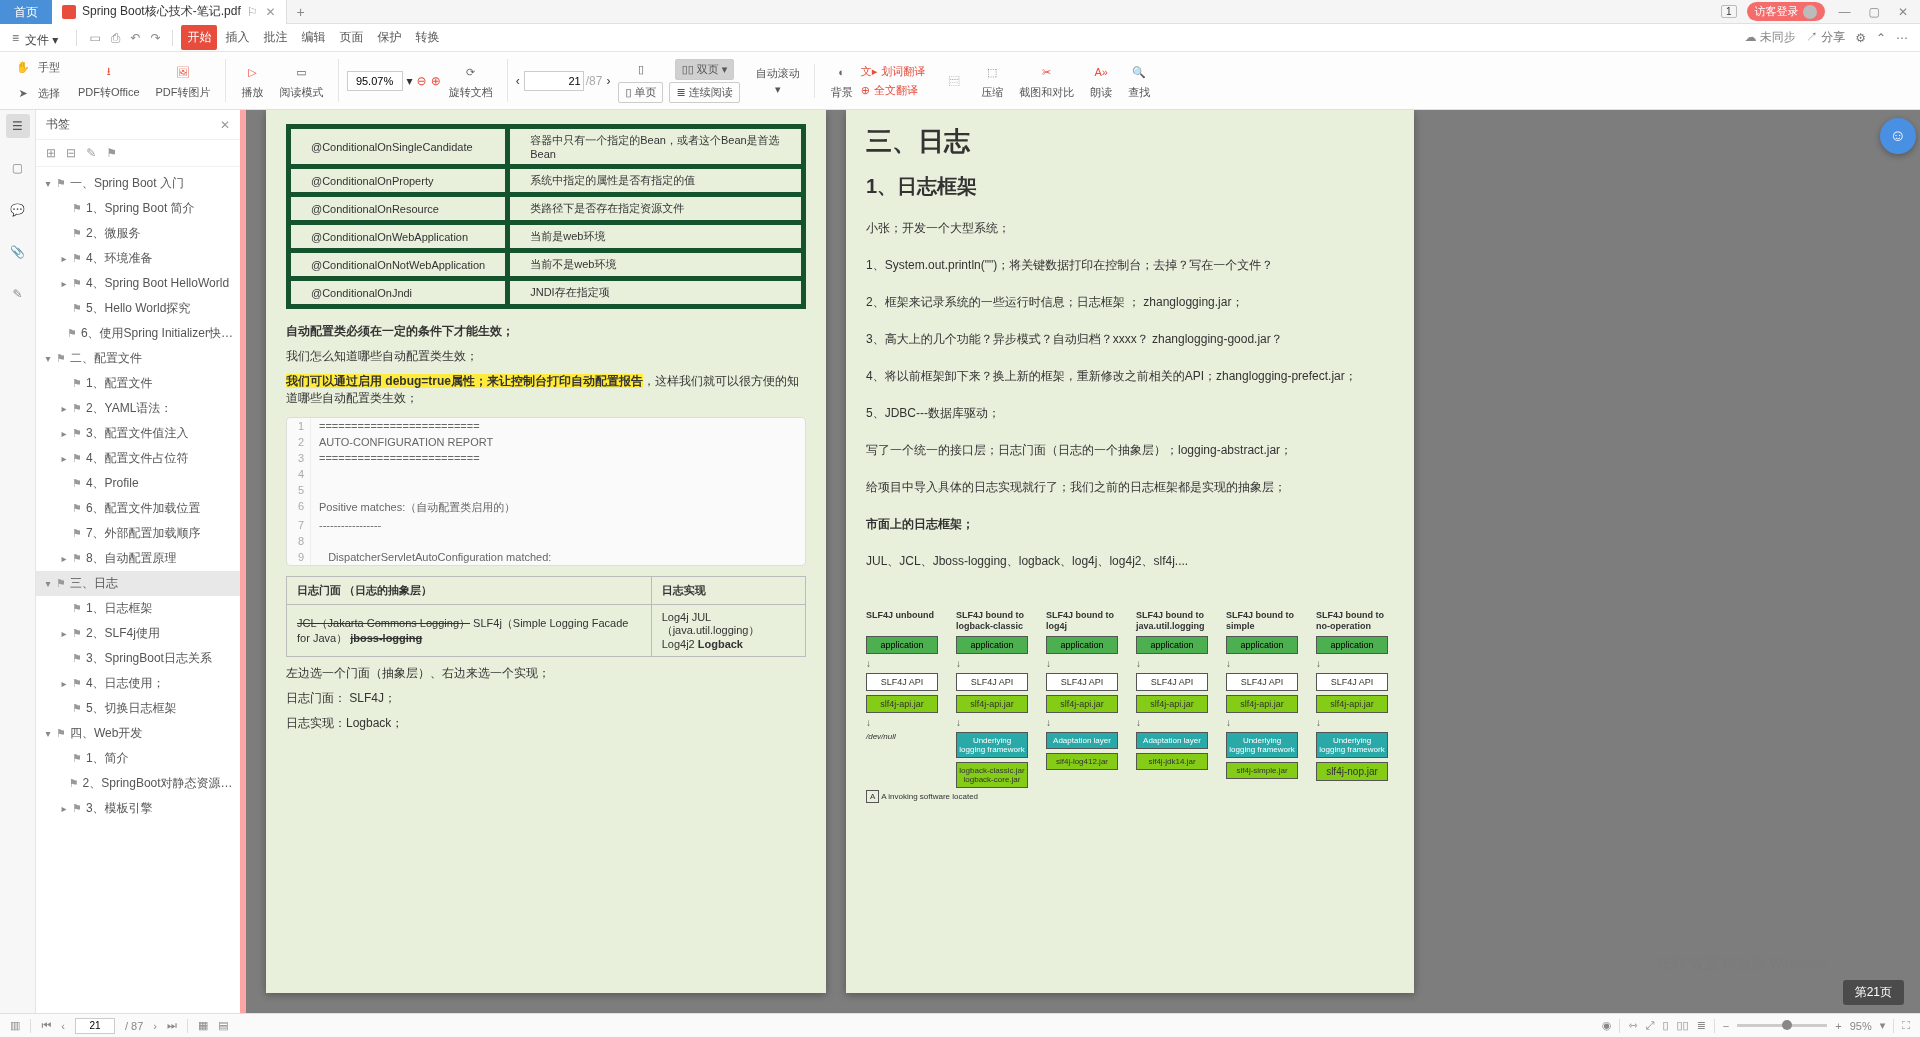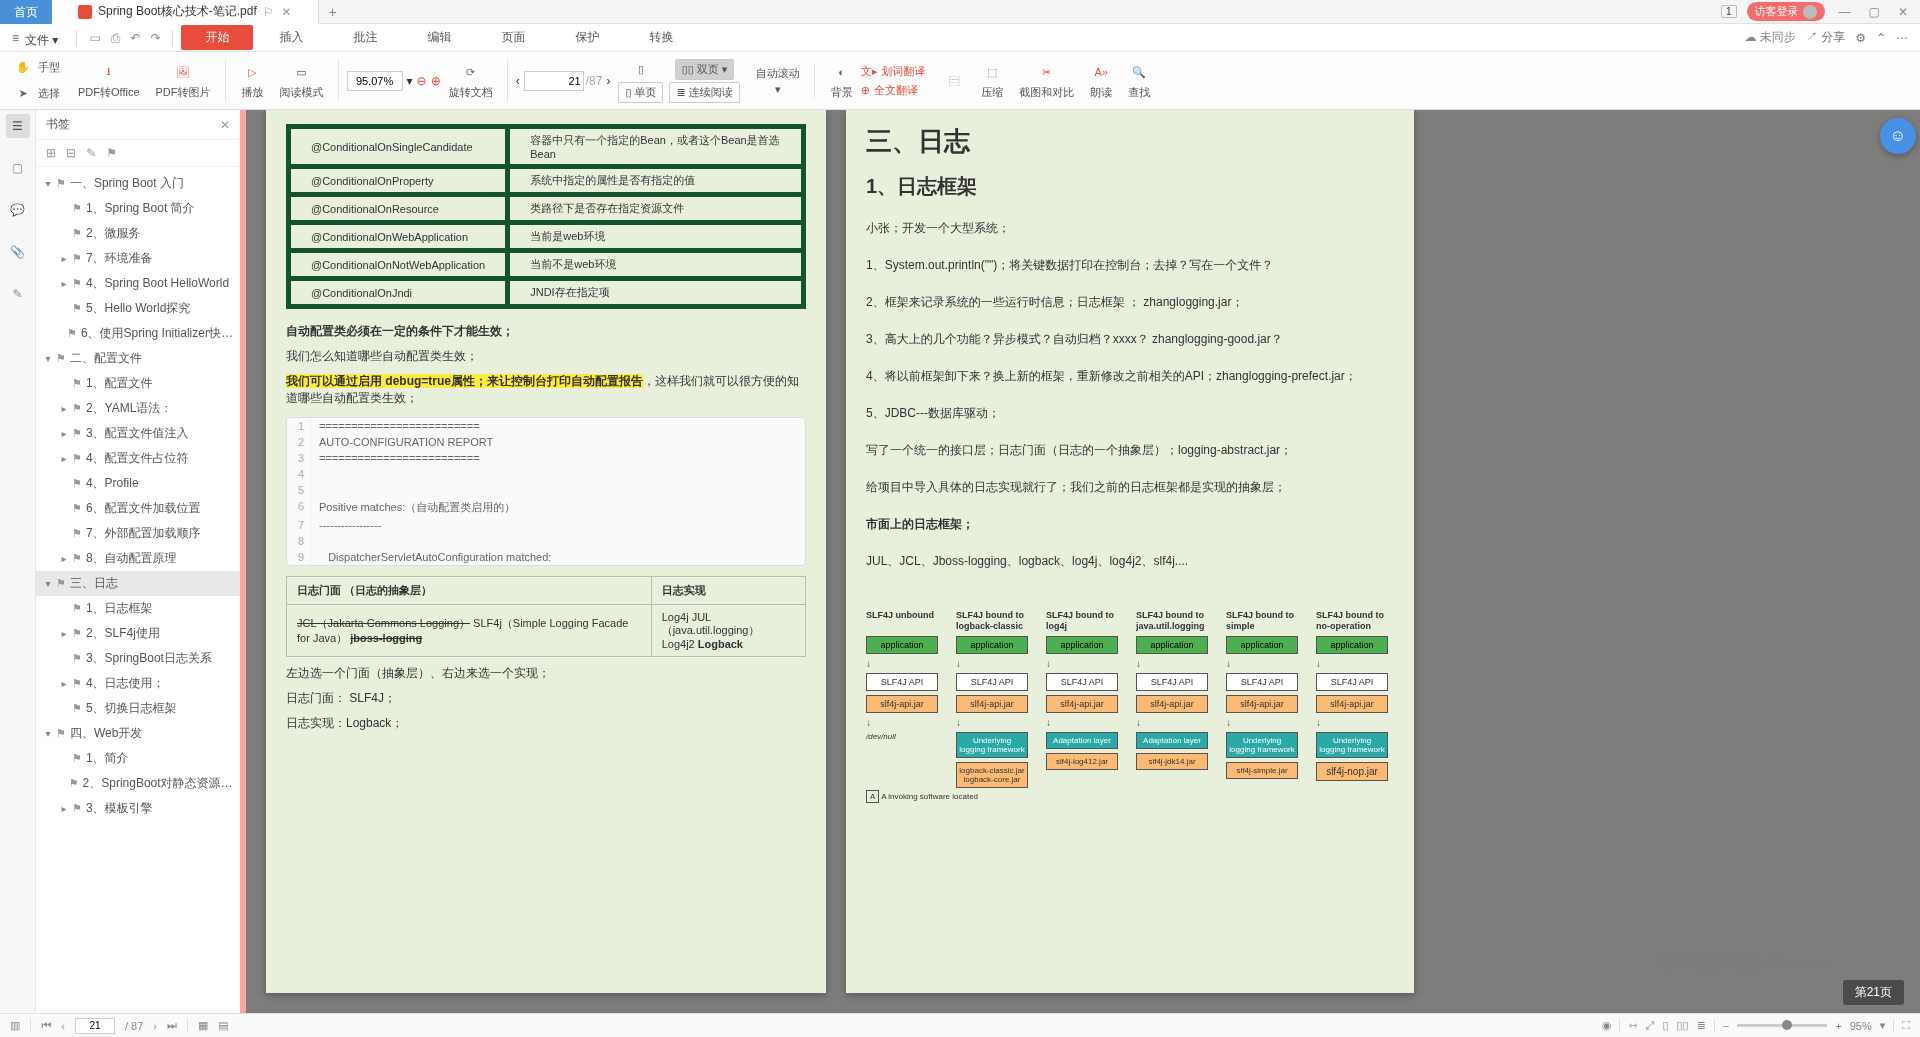--- a/index.html
+++ b/index.html
@@ -1,37 +1,37 @@
 <!DOCTYPE html>
 <html><head>
 <meta charset="utf-8">
 <style>
 * { margin: 0; padding: 0; box-sizing: border-box; font-family: "Microsoft YaHei", sans-serif; }
 body { width: 1920px; height: 1037px; background: #fff; overflow: hidden; font-size: 12px; color: #333; }
 
 
 .titlebar { height: 24px; background: #f5f5f5; display: flex; align-items: center; border-bottom: 1px solid #e0e0e0; }
 .titlebar .home { padding: 0 14px; height: 24px; line-height: 24px; background: #4a90d9; color: #fff; font-size: 12px; }
-.titlebar .tab { display: flex; align-items: center; height: 24px; padding: 0 26px; background: #fff; border-right: 1px solid #ddd; }
+.titlebar .tab { display: flex; align-items: center; height: 24px; padding: 0 10px; background: #fff; border-right: 1px solid #ddd; }
 .titlebar .tab .pdf-icon { width: 14px; height: 14px; background: #e74c3c; margin-right: 6px; border-radius: 2px; }
 .titlebar .tab .close { margin-left: 8px; color: #999; cursor: pointer; }
 .titlebar .newtab { padding: 0 10px; color: #888; font-size: 14px; }
 .titlebar .right { margin-left: auto; display: flex; align-items: center; gap: 10px; padding-right: 8px; }
 .titlebar .badge1 { border: 1px solid #bbb; padding: 0 4px; font-size: 10px; border-radius: 2px; }
 .titlebar .login { background: #f56c6c; color: #fff; padding: 2px 8px; border-radius: 10px; font-size: 11px; display: flex; align-items: center; gap: 4px; }
 .titlebar .login .avatar { width: 14px; height: 14px; border-radius: 50%; background: #bbb; }
 .titlebar .win-btn { color: #888; font-size: 12px; padding: 0 4px; }
 
 
 .menubar { height: 28px; display: flex; align-items: center; padding: 0 12px; gap: 2px; border-bottom: 1px solid #e5e5e5; }
 .menubar .hamburger { color: #666; margin-right: 4px; }
 .menubar .filemenu { margin-right: 10px; color: #444; margin-top: 6px; }
 .menubar .sep { width: 1px; height: 16px; background: #ddd; margin: 0 6px; }
 .menubar .tbtn { color: #888; margin: 0 4px; }
-.menubar .mitem { padding: 4px 24px; color: #555; }
+.menubar .mitem { padding: 4px 6px; color: #555; }
 .menubar .mitem.active { background: #e74c3c; color: #fff; border-radius: 2px; }
 .menubar .right { margin-left: auto; display: flex; align-items: center; gap: 10px; color: #777; }
 .menubar .right .sync { color: #888; }
 
 
 .ribbon { height: 58px; display: flex; align-items: center; padding: 0 12px; border-bottom: 1px solid #e0e0e0; background: #fdfdfd; }
 .ribbon .group { display: flex; flex-direction: column; align-items: center; padding: 2px 8px; color: #555; font-size: 11px; gap: 2px; }
 .ribbon .group.vsep { border-right: 1px solid #e5e5e5; padding-right: 14px; margin-right: 8px; }
 .ribbon .two-row { display: flex; flex-direction: column; gap: 4px; margin-right: 10px; font-size: 11px; color: #555;}
 .ribbon .two-row .row { display: flex; align-items: center; gap: 4px; }
@@ -88,21 +88,21 @@
 .h1 { font-size: 26px; font-weight: bold; margin-bottom: 14px; }
 .h2 { font-size: 20px; font-weight: bold; margin-bottom: 12px; }
 .rp { font-size: 12px; margin: 20px 0; }
 .rbold { font-weight: bold; margin-top: 12px;}
 .diagram { margin-top: 40px; display: flex; gap: 12px; font-size: 9px; }
 .dcol { display: flex; flex-direction: column; align-items: flex-start; gap: 4px; width: 78px;}
 .dlbl { font-weight: bold; text-align: left; width: 100%; min-height: 22px; line-height: 11px;}
 .dbox { width: 72px; padding: 3px 2px; text-align: center; border: 1px solid #555; }
 .dbox.green { background: #4caf50; color: #000; }
 .dbox.blue { background: #ffffff; }
-.dbox.gray { background: #fdba74; }
+.dbox.gray { background: #84cc16; }
 .dbox.teal { background: #2aa9a9; color: #fff;}
 .dtxt { font-style: italic; font-size: 8px; }
 .arrow { font-size: 10px; color: #555; }
 
 
 .help-float { position: absolute; right: 4px; top: 8px; width: 36px; height: 36px; border-radius: 50%; background: #4a90e2; color: #fff; display: flex; align-items: center; justify-content: center; font-size: 16px; box-shadow: 0 2px 6px rgba(0,0,0,.3);}
 
 
 .pagebadge { position: absolute; right: 16px; bottom: 8px; background: rgba(0,0,0,.4); color: #fff; padding: 4px 12px; border-radius: 3px; font-size: 12px;}
 
@@ -287,21 +287,21 @@
           <span class="label">1、Spring Boot 简介</span>
         </div>
         <div class="node lvl1">
           <span class="exp"></span>
           <span class="bm-icon">⚑</span>
           <span class="label">2、微服务</span>
         </div>
         <div class="node lvl1">
           <span class="exp">▸</span>
           <span class="bm-icon">⚑</span>
-          <span class="label">7、环境准备</span>
+          <span class="label">4、环境准备</span>
         </div>
         <div class="node lvl1">
           <span class="exp">▸</span>
           <span class="bm-icon">⚑</span>
           <span class="label">4、Spring Boot HelloWorld</span>
         </div>
         <div class="node lvl1">
           <span class="exp"></span>
           <span class="bm-icon">⚑</span>
           <span class="label">5、Hello World探究</span>

